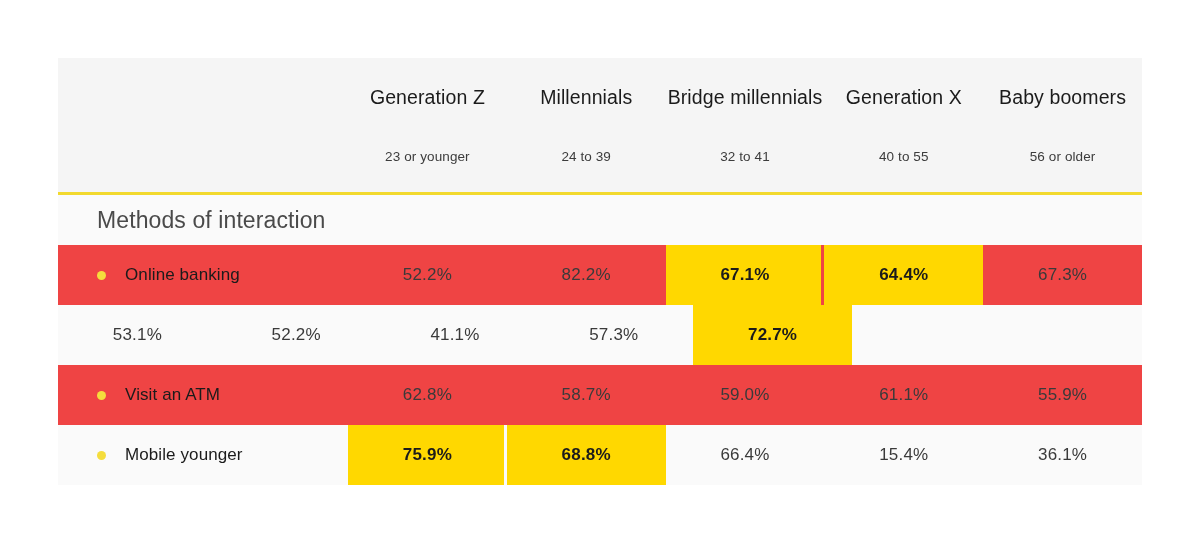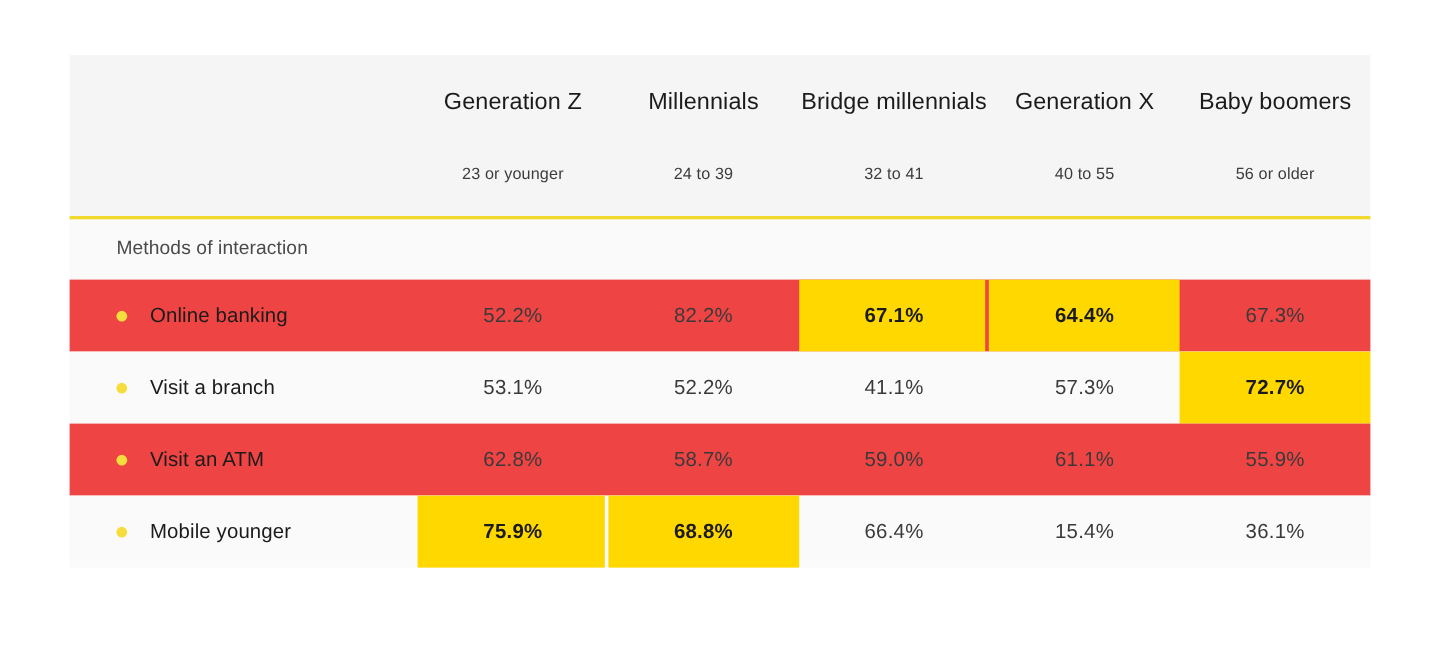--- a/index.html
+++ b/index.html
@@ -2,21 +2,21 @@
 <html><head>
 <meta charset="utf-8">
 <style>
   html,body{margin:0;padding:0;}
   body{
     width:1200px;height:542px;background:#ffffff;
     font-family:"Liberation Sans","DejaVu Sans",sans-serif;
     -webkit-font-smoothing:antialiased;
   }
   .table-wrap{
-    position:absolute;left:58px;top:46px;width:1084px;
+    position:absolute;left:58px;top:58px;width:1084px;
   }
 
   
   .thead{
     background:#f5f5f5;
     display:flex;
     height:134px;
     box-sizing:border-box;
   }
   .th-spacer{width:290px;flex:0 0 290px;}
@@ -35,21 +35,21 @@
   }
 
   
   .divider{height:3px;background:#f2d92e;width:100%;}
 
   
   .section-row{
     height:50px;background:#fafafa;display:flex;align-items:center;
   }
   .section-label{
-    padding-left:39px;font-size:16px;color:#4a4a4a;letter-spacing:.1px;
+    padding-left:39px;font-size:23px;color:#4a4a4a;letter-spacing:.1px;
   }
 
   
   .row{display:flex;height:60px;position:relative;}
   .row.alt{background:#ef4444;}
   .row.plain{background:#fafafa;}
 
   .cell-label{
     flex:0 0 290px;width:290px;
     display:flex;align-items:center;padding-left:39px;
@@ -128,24 +128,20 @@
       </div>
     <div class="cell hl">
         <span>64.4%</span>
       </div>
     <div class="cell">
         <span>67.3%</span>
       </div>
   </div>
 
   <div class="row plain">
-    <div class="cell-label">
-      <span class="bullet"></span>
-      <span class="label-text">Visit a branch</span>
-    </div>
     <div class="cell">
         <span>53.1%</span>
       </div>
     <div class="cell">
         <span>52.2%</span>
       </div>
     <div class="cell">
         <span>41.1%</span>
       </div>
     <div class="cell">

